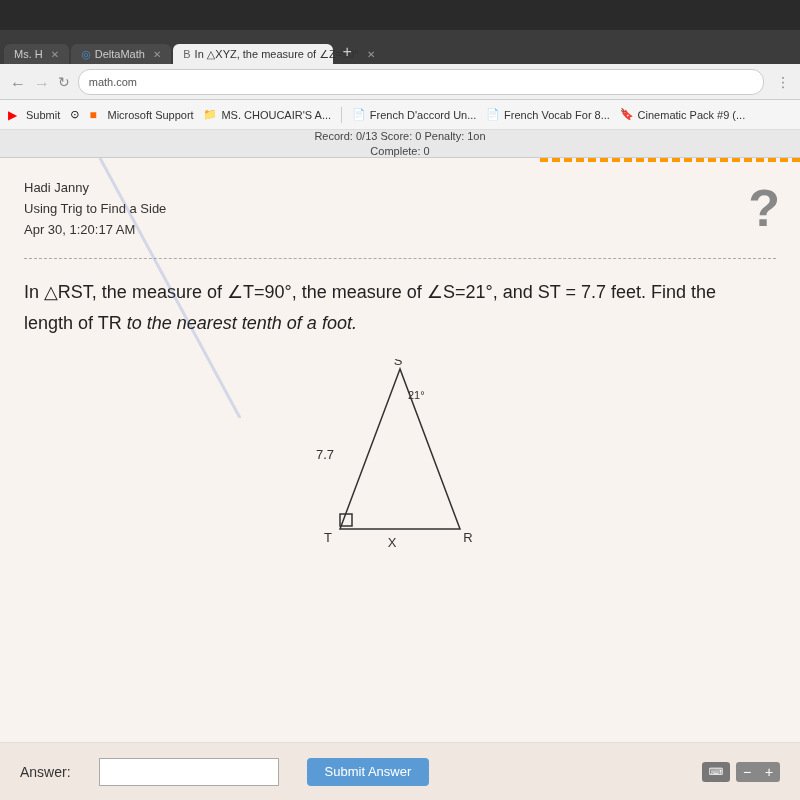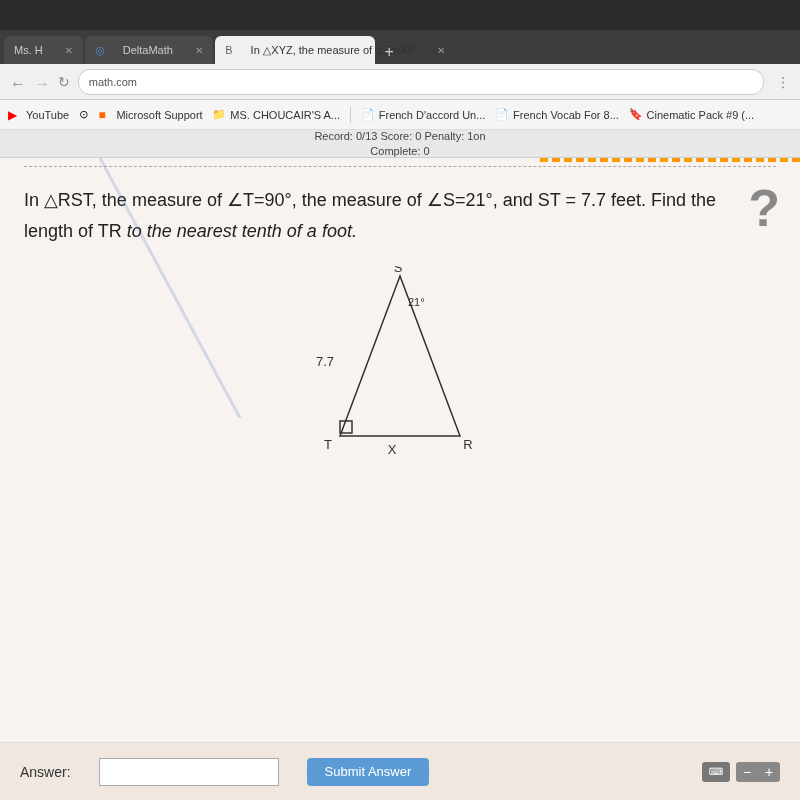--- a/index.html
+++ b/index.html
@@ -22,25 +22,25 @@
     .tab-bar {
       height: 34px;
       background: #3c3c3c;
       display: flex;
       align-items: flex-end;
       padding: 0 4px;
       gap: 2px;
     }
 
     .tab {
-      height: 28px;
+      height: 20px;
       padding: 0 10px;
       display: flex;
       align-items: center;
-      gap: 18px;
+      gap: 4px;
       border-radius: 6px 6px 0 0;
       font-size: 11px;
       color: #ccc;
       background: #4a4a4a;
       cursor: pointer;
       white-space: nowrap;
       max-width: 160px;
     }
 
     .tab.active {
@@ -326,21 +326,21 @@
   <span style="color:#888; font-size:16px;">←</span>
   <span style="color:#bbb; font-size:16px;">→</span>
   <span style="color:#888; font-size:14px;">↻</span>
   <input class="address-input" value="math.com" style="">
   <span style="color:#888; font-size:14px; margin-left:4px;">⋮</span>
 </div>
 
 <div class="bookmarks-bar">
   <div class="bookmark-item">
     <span class="bookmark-icon" style="color:#f00; font-size:12px;">▶</span>
-    <span>YouTube</span>
+    <span>Submit</span>
   </div>
   <span style="font-size:11px;">⊙</span>
   <div class="bookmark-item">
     <span class="bookmark-icon" style="color:#f60; font-size:12px;">■</span>
     <span>Microsoft Support</span>
   </div>
   <div class="bookmark-item">
     <span style="font-size:11px;">📁</span>
     <span>MS. CHOUCAIR'S A...</span>
   </div>
@@ -367,20 +367,25 @@
 <div class="main-content">
 
   <div class="orange-bar-hint"></div>
 
   <svg class="blue-overlay" viewBox="0 0 250 260">
     <line x1="100" y1="0" x2="240" y2="260" stroke="#3a6abf" stroke-width="3" opacity="0.5"></line>
   </svg>
 
   <div class="question-mark">?</div>
 
+  <div class="problem-header">
+    <p>Hadi Janny</p>
+    <p>Using Trig to Find a Side</p>
+    <p>Apr 30, 1:20:17 AM</p>
+  </div>
 
   <hr class="problem-divider">
 
   <div class="problem-text">
     <span>In △RST, the measure of ∠T=90°, the measure of ∠S=21°, and ST = 7.7 feet. Find the</span>
     <br>
     <span>length of TR</span>
     <em> to the nearest tenth of a foot.</em>
   </div>
 

